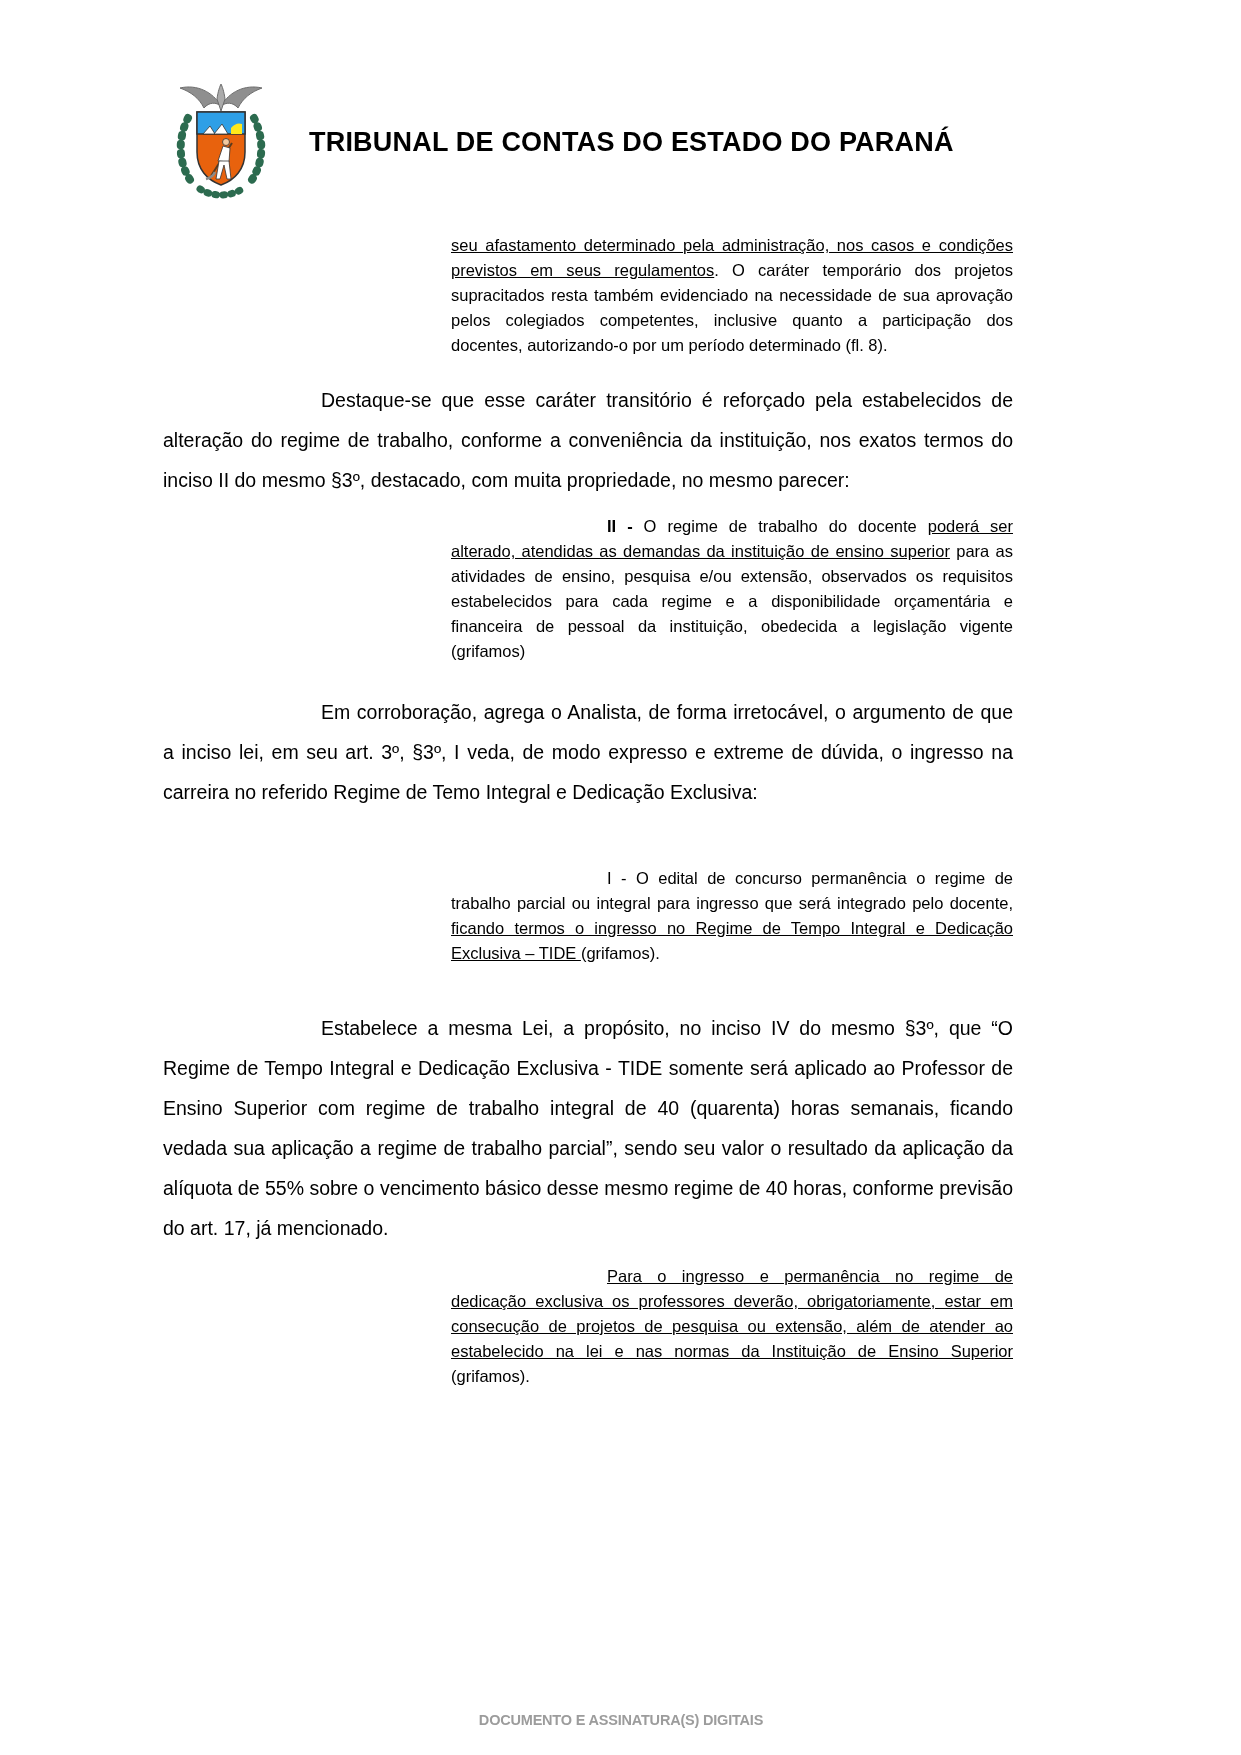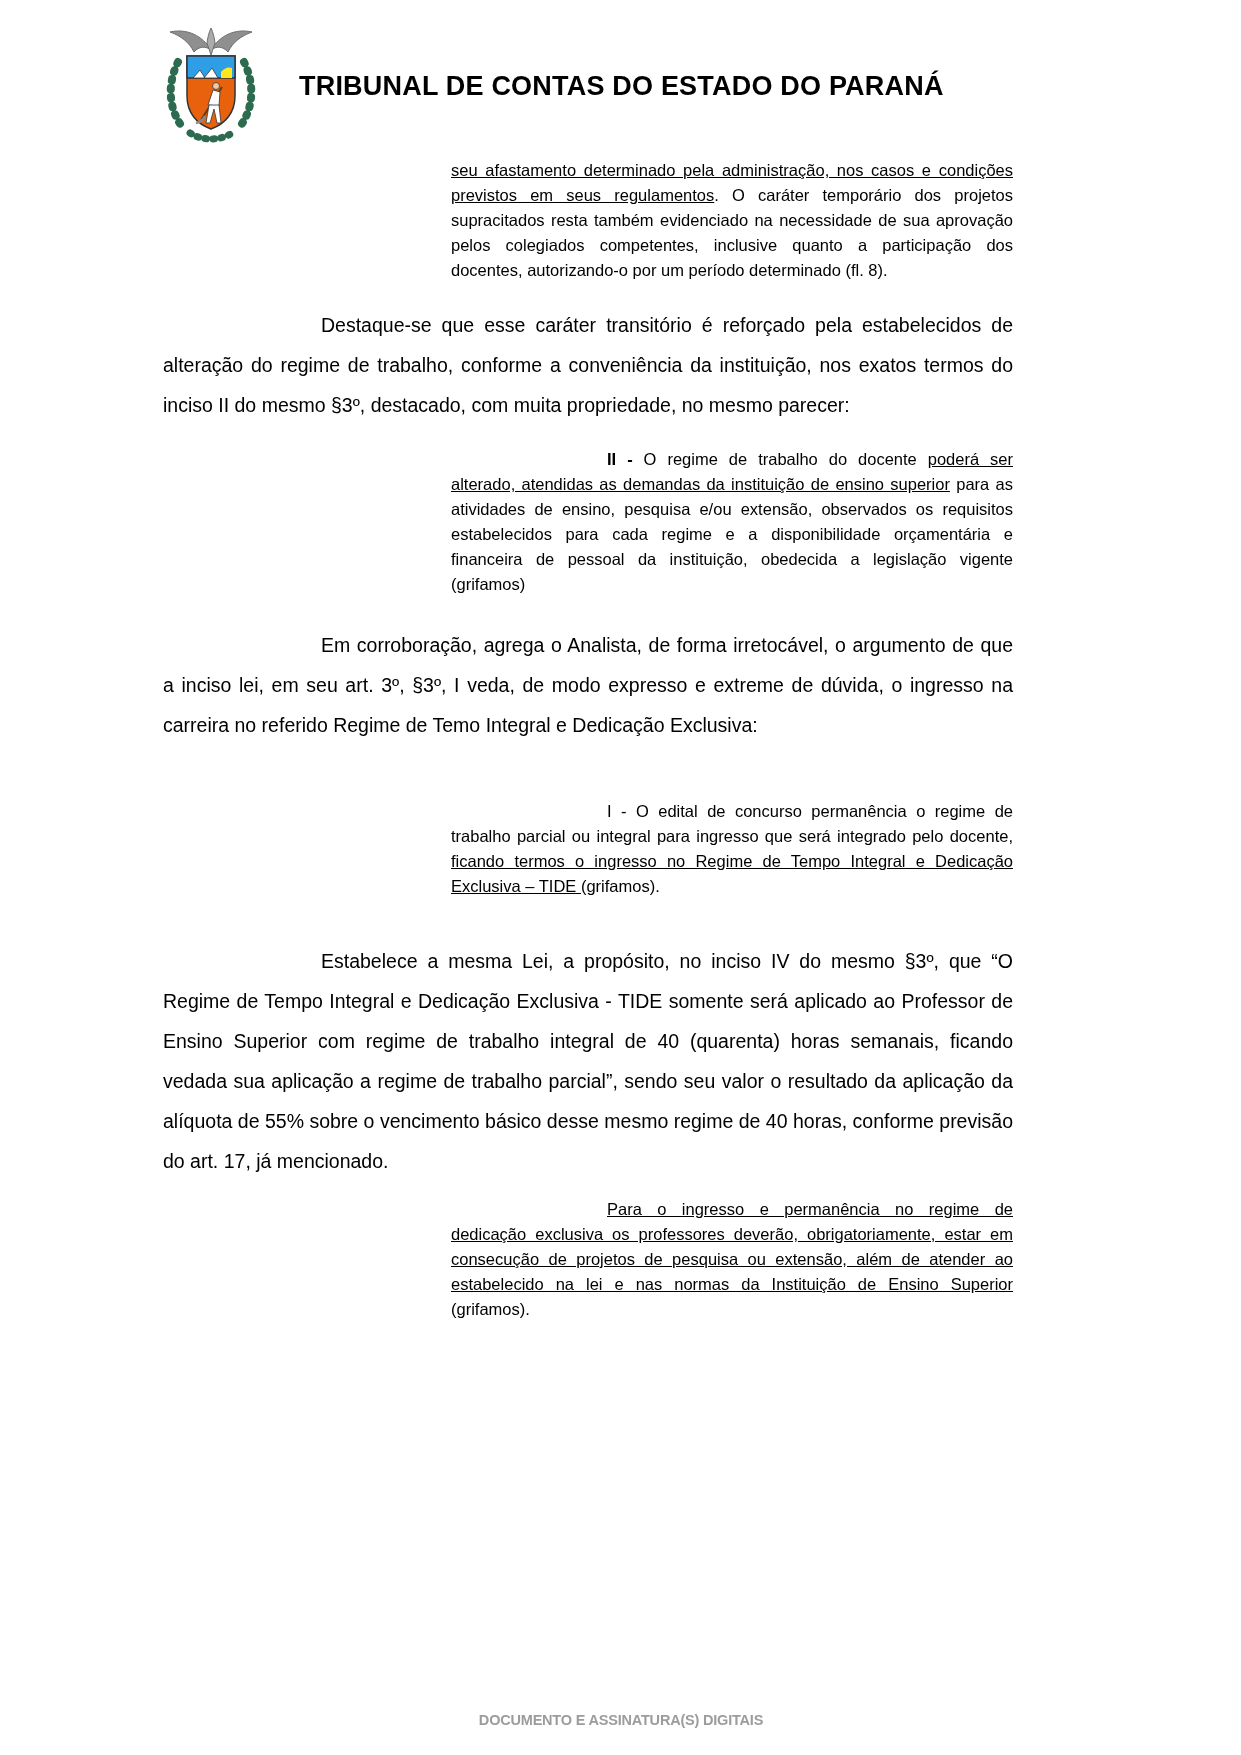--- a/index.html
+++ b/index.html
@@ -11,22 +11,23 @@
     margin: 0 auto;
     background: #ffffff;
     font-family: "Liberation Sans", sans-serif;
     color: #000000;
     overflow: hidden;
   }
   
   .doc-header {
     display: flex;
     align-items: center;
-    padding-top: 26px;
+    padding-top: 82px;
     padding-left: 163px;
+    margin-left: 10px;
   }
   .logo { width: 96px; height: 120px; flex: 0 0 auto; }
   .doc-title {
     font-size: 27px;
     font-weight: bold;
     letter-spacing: 0.2px;
     margin-left: 40px;
     white-space: nowrap;
   }
   
@@ -43,23 +44,23 @@
   .quote {
     margin-left: 288px;
     font-size: 16.5px;
     line-height: 25px;
     text-align: justify;
   }
   .quote.indent { text-indent: 156px; }
   .u { text-decoration: underline; }
   .b { font-weight: bold; }
   .i { }
-  .mt-q1 { margin-top: 12px; }
+  .mt-q1 { margin-top: 31px; }
   .mt-p1 { margin-top: 22px; }
-  .mt-q2 { margin-top: 22px; }
+  .mt-q2 { margin-top: 14px; }
   .mt-p2 { margin-top: 28px; }
   .mt-q3 { margin-top: 54px; }
   .mt-p3 { margin-top: 42px; }
   .mt-p4 { margin-top: 2px; }
   .mt-q4 { margin-top: 16px; }
   
   .doc-footer {
     position: absolute;
     left: 1px;
     right: 0;

